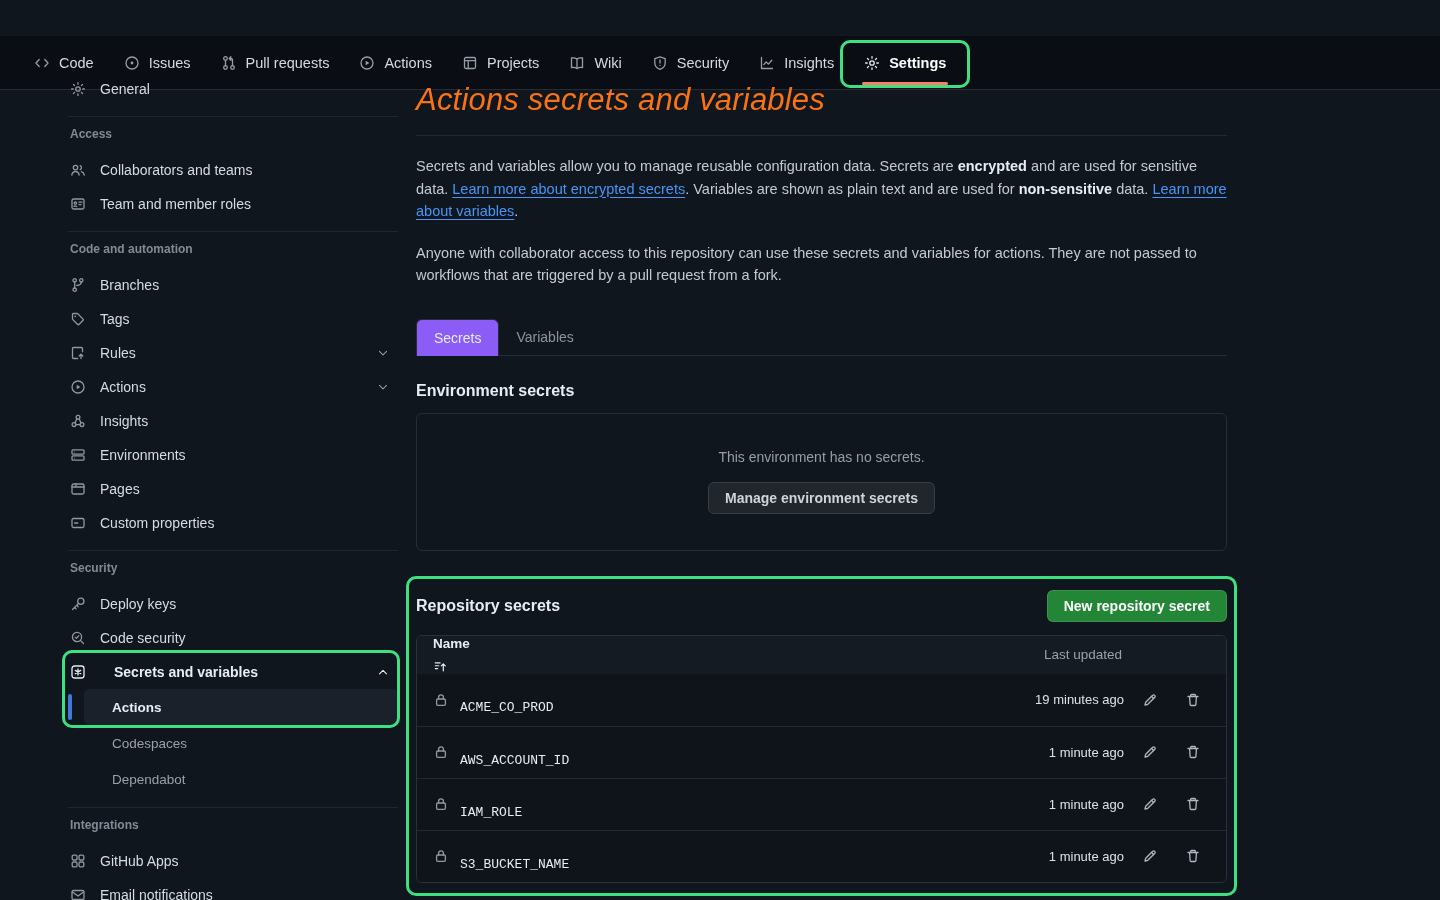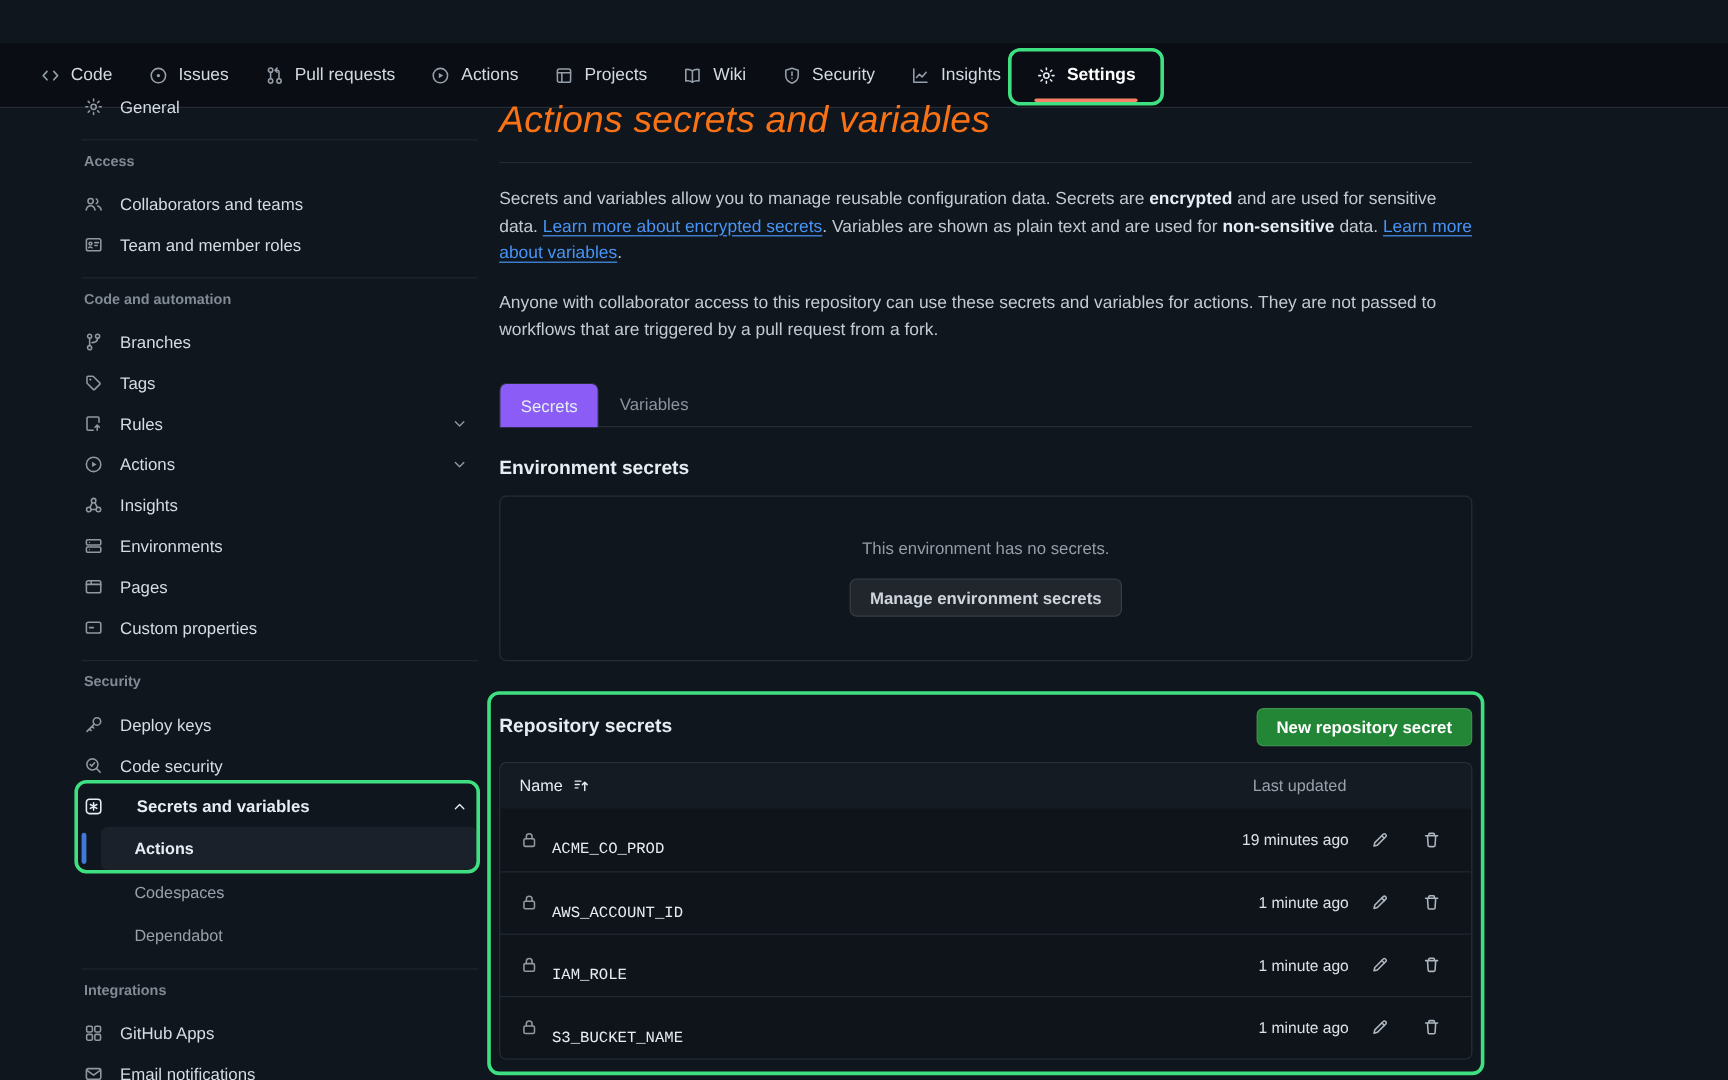--- a/index.html
+++ b/index.html
@@ -105,21 +105,21 @@
     background:#238636; border:1px solid rgba(240,246,252,0.12); border-radius:6px;
     color:#ffffff; font-size:14px; font-weight:600; padding:7px 16px; cursor:pointer;
     font-family:"Liberation Sans", sans-serif;
   }
 
   .table { margin-top:13px; border:1px solid #2a313b; border-radius:6px; overflow:hidden; }
   .thead {
     background:#151b23; height:38px; display:flex; align-items:center;
     padding:0 16px; justify-content:space-between;
   }
-  .th-name { display:flex; gap:8px; font-size:13.5px; font-weight:400; color:#e6edf3; cursor:pointer; }
+  .th-name { display:flex; gap:8px; font-size:13.5px; font-weight:700; color:#e6edf3; cursor:pointer;flex-direction:column; }
   .th-updated { font-size:13.5px; color:#99a1ab; margin-right:88px; }
   .trow {
     height:52px; display:flex; align-items:center; padding:0 16px;
     border-top:1px solid #222933; background:#0f141b;
   }
   .trow-left { display:flex; align-items:center; gap:11px; flex:1; }
   .secret-name { font-family:"Liberation Mono", monospace; font-size:13px; color:#e6edf3;margin-top:16px; }
   .trow-time { width:140px; text-align:right; font-size:13px; font-weight:500; color:#dbe1e8; }
   .icon-btn {
     width:34px; height:30px; display:flex; align-items:center; justify-content:center;

